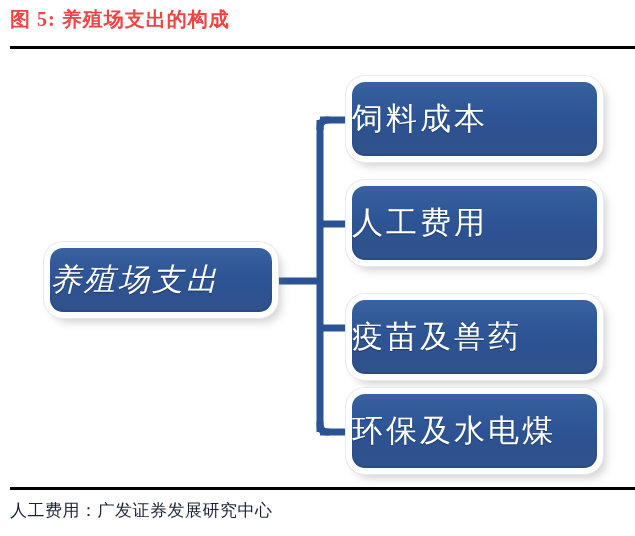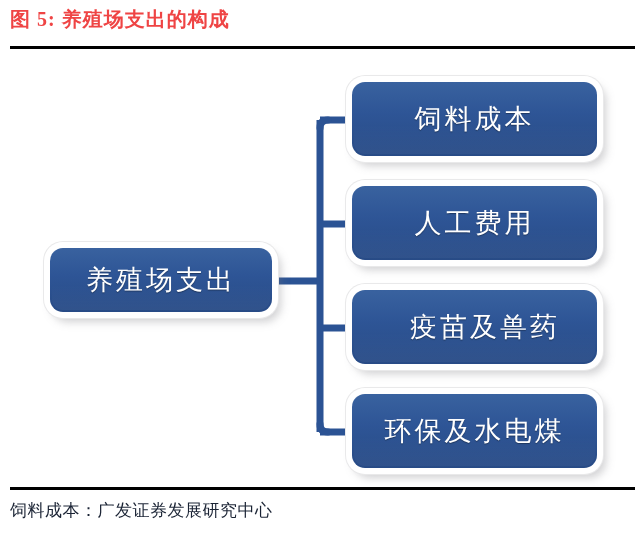--- a/index.html
+++ b/index.html
@@ -58,52 +58,52 @@
     position: absolute;
     border-radius: 13px;
     background: #2d5496;
     background-image: linear-gradient(180deg, #39629f 0%, #2e5596 42%, #284b86 100%);
     box-shadow:
        0 0 0 6px #ffffff,
        0 0 0 7px #e9e9ea,
        5px 6px 9px 4px rgba(120,120,125,0.34);
     display: flex;
     align-items: center;
-    justify-content: center;
     color: #ffffff;
-    font-size: 27px;
+    font-size: 31px;
     letter-spacing: 3px;
     text-shadow: 0 1px 1px rgba(0,0,0,0.35);
     font-family: "Liberation Serif", "DejaVu Serif", serif;
     z-index: 2;
   }
   .node::after {
     content: "";
     position: absolute;
     left: 2px; right: 2px; bottom: 2px;
     height: 40%;
     border-radius: 0 0 11px 11px;
     background: linear-gradient(180deg, rgba(255,255,255,0) 0%, rgba(255,255,255,0.04) 100%);
     pointer-events: none;
   }
 
   #node-root {
     left: 50px;
     top: 196px;
     width: 222px;
     height: 64px;
+    font-style: italic;
   }
   .child-node {
     left: 352px;
     width: 245px;
     height: 74px;
   }
   #node-child-0 { top: 30px; }
   #node-child-1 { top: 134px; }
-  #node-child-2 { top: 238px; padding-left: 21px; }
+  #node-child-2 { top: 248px; }
   #node-child-3 { top: 342px; font-family: Liberation Serif, serif; }
 
   
   #footer-rule {
     position: absolute;
     left: 10px;
     top: 487px;
     width: 625px;
     height: 3px;
     background: #000000;
@@ -162,13 +162,13 @@
     <span>疫苗及兽药</span>
   </div>
 
   <div class="node child-node" id="node-child-3">
     <span>环保及水电煤</span>
   </div>
 
 </div>
 
 <div id="footer-rule"></div>
-<div id="source-note">饲料成本：广发证券发展研究中心</div>
+<div id="source-note">人工费用：广发证券发展研究中心</div>
 
 </body></html>

